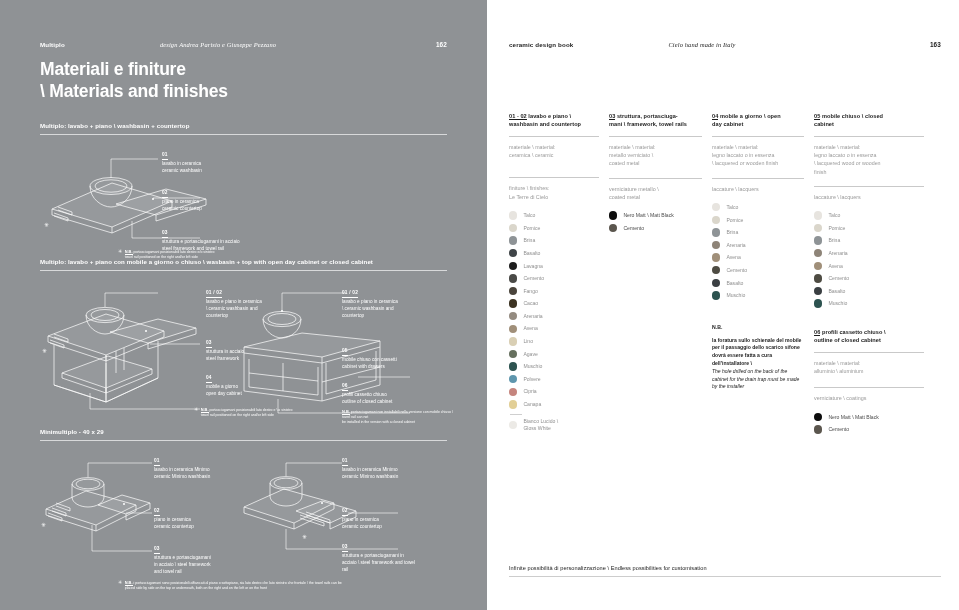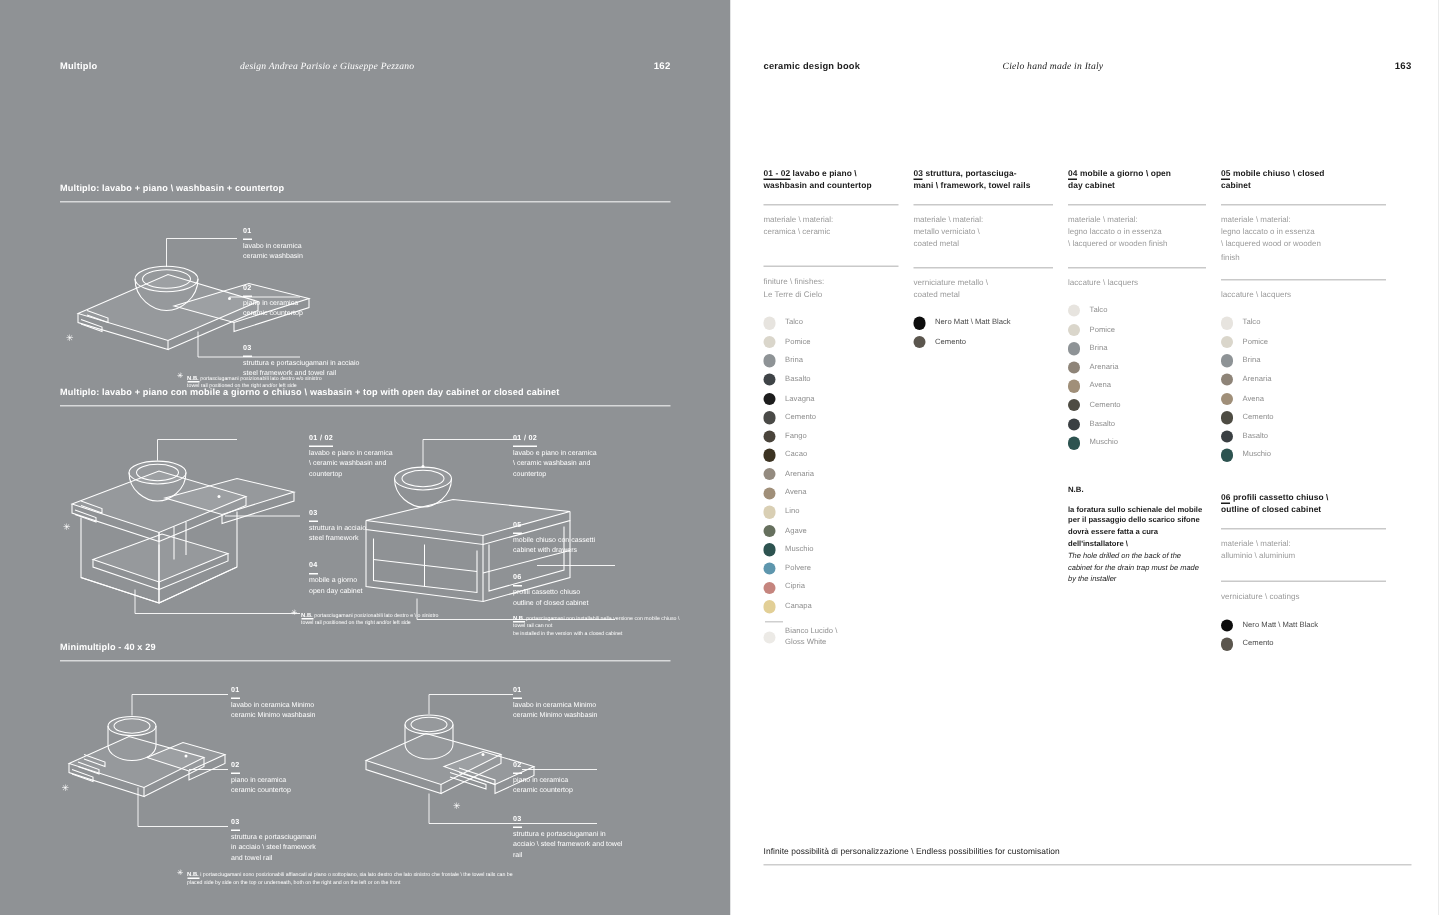--- a/index.html
+++ b/index.html
@@ -129,20 +129,24 @@
 <div class="spread">
 
   <div class="page-left">
 
     <div class="runhead">
       <span class="brand">Multiplo</span>
       <span class="credit">design Andrea Parisio e Giuseppe Pezzano</span>
       <span class="folio">162</span>
     </div>
 
+    <div class="main-title">
+      <div>Materiali e finiture</div>
+      <div>\ Materials and finishes</div>
+    </div>
 
     <div class="section" style="top:122px;">
       <div class="section-head">Multiplo: lavabo + piano \ washbasin + countertop</div>
       <div class="rule-light"></div>
 
       <div class="figure" style="height:112px;">
         <svg width="260" height="110" viewBox="0 0 260 110">
 
           <polygon class="lnf" points="12,68 72,42 132,60 72,86"></polygon>
           <polyline class="ln" points="12,68 12,74 72,92 72,86"></polyline>

